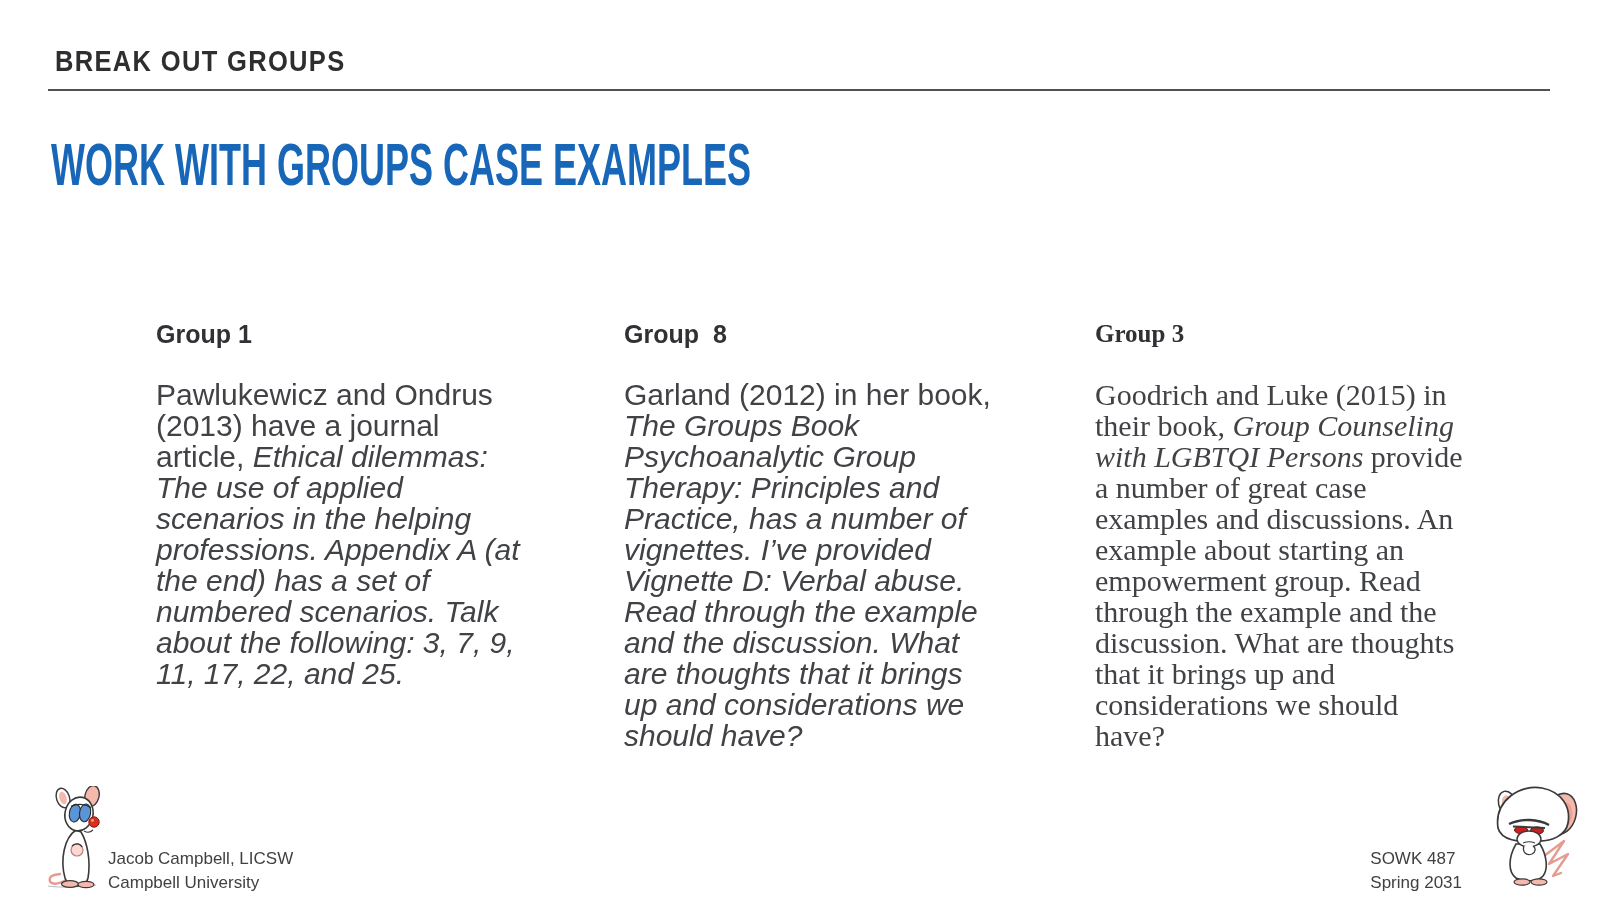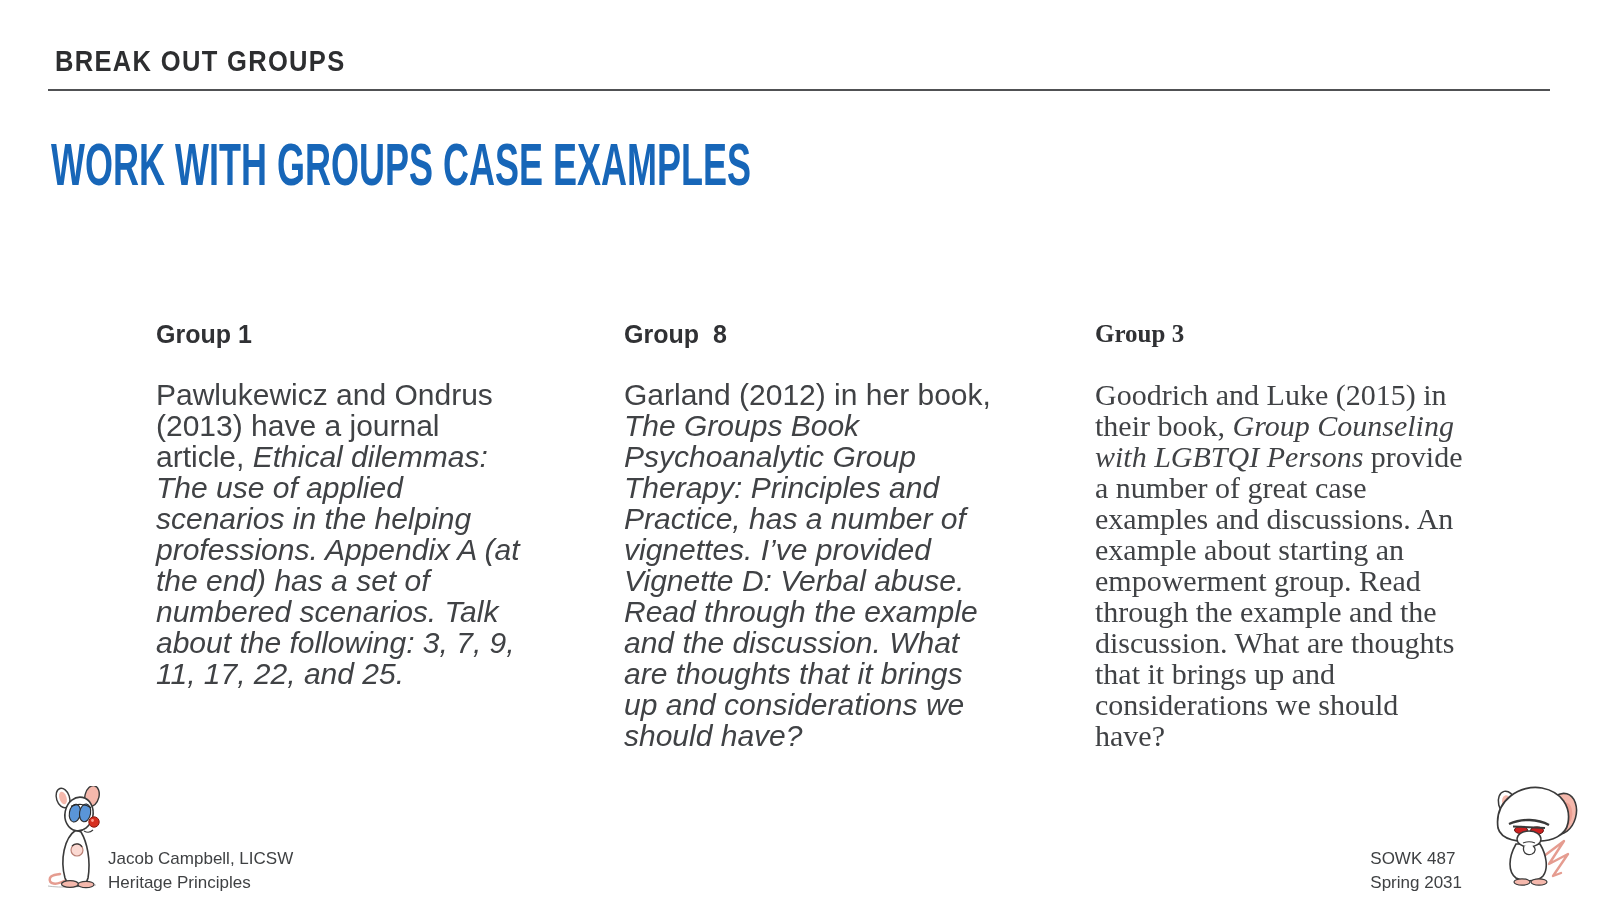--- a/index.html
+++ b/index.html
@@ -98,21 +98,21 @@
         <ellipse cx="39" cy="26" rx="5.5" ry="9" fill="#5a95d8" stroke="#2a2a2a" stroke-width="1.1"></ellipse>
         <path d="M24,22 C30,18 38,17 44,20" stroke="#2a2a2a" stroke-width="1.2" fill="none"></path>
       </g>
       <circle cx="48" cy="36" r="5.2" fill="#d63020" stroke="#8c1a10" stroke-width="1"></circle>
       <circle cx="46.5" cy="34.5" r="1.4" fill="#ff9d8e"></circle>
       <path d="M38,45 Q43,48 47,44" stroke="#3a3a3a" stroke-width="1.1" fill="none"></path>
     </svg>
   </span>
   <div class="footer-text author-block">
     <div>Jacob Campbell, LICSW</div>
-    <div>Heritage Principles</div>
+    <div>Campbell University</div>
   </div>
 
   <div class="footer-text course-block">
     <div>SOWK 487</div>
     <div>Spring 2031</div>
   </div>
   <span class="mouse mouse-right">
     <svg width="92" height="118" viewBox="0 0 92 118" xmlns="http://www.w3.org/2000/svg">
       <path d="M58,78 L78,63 L63,86 L82,76 L67,98 L75,95" stroke="#e59c90" stroke-width="2.4" fill="none" stroke-linejoin="round" stroke-linecap="round"></path>
       <g transform="rotate(16 75 36)">

